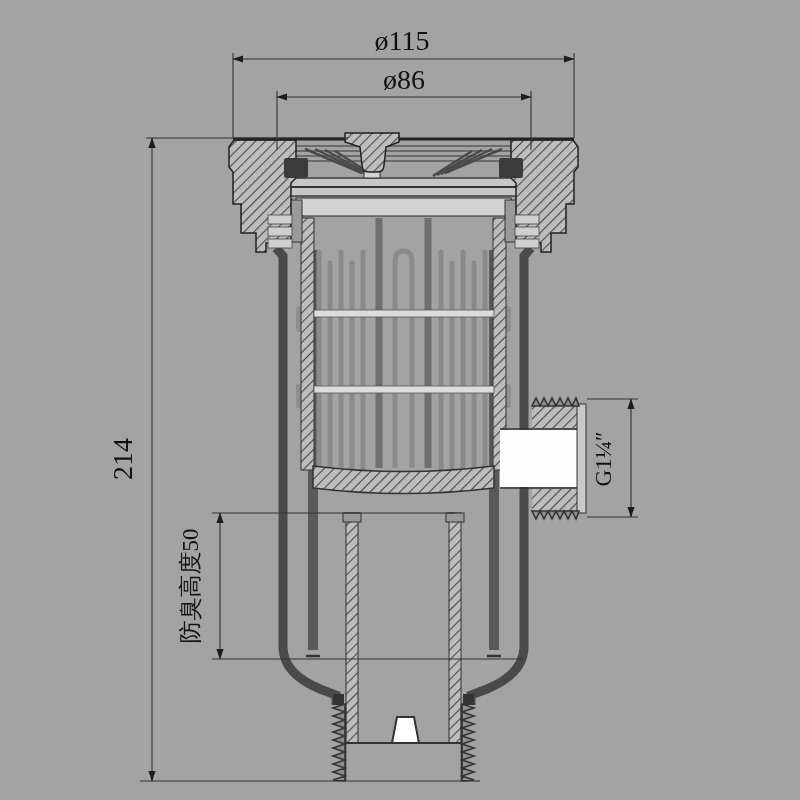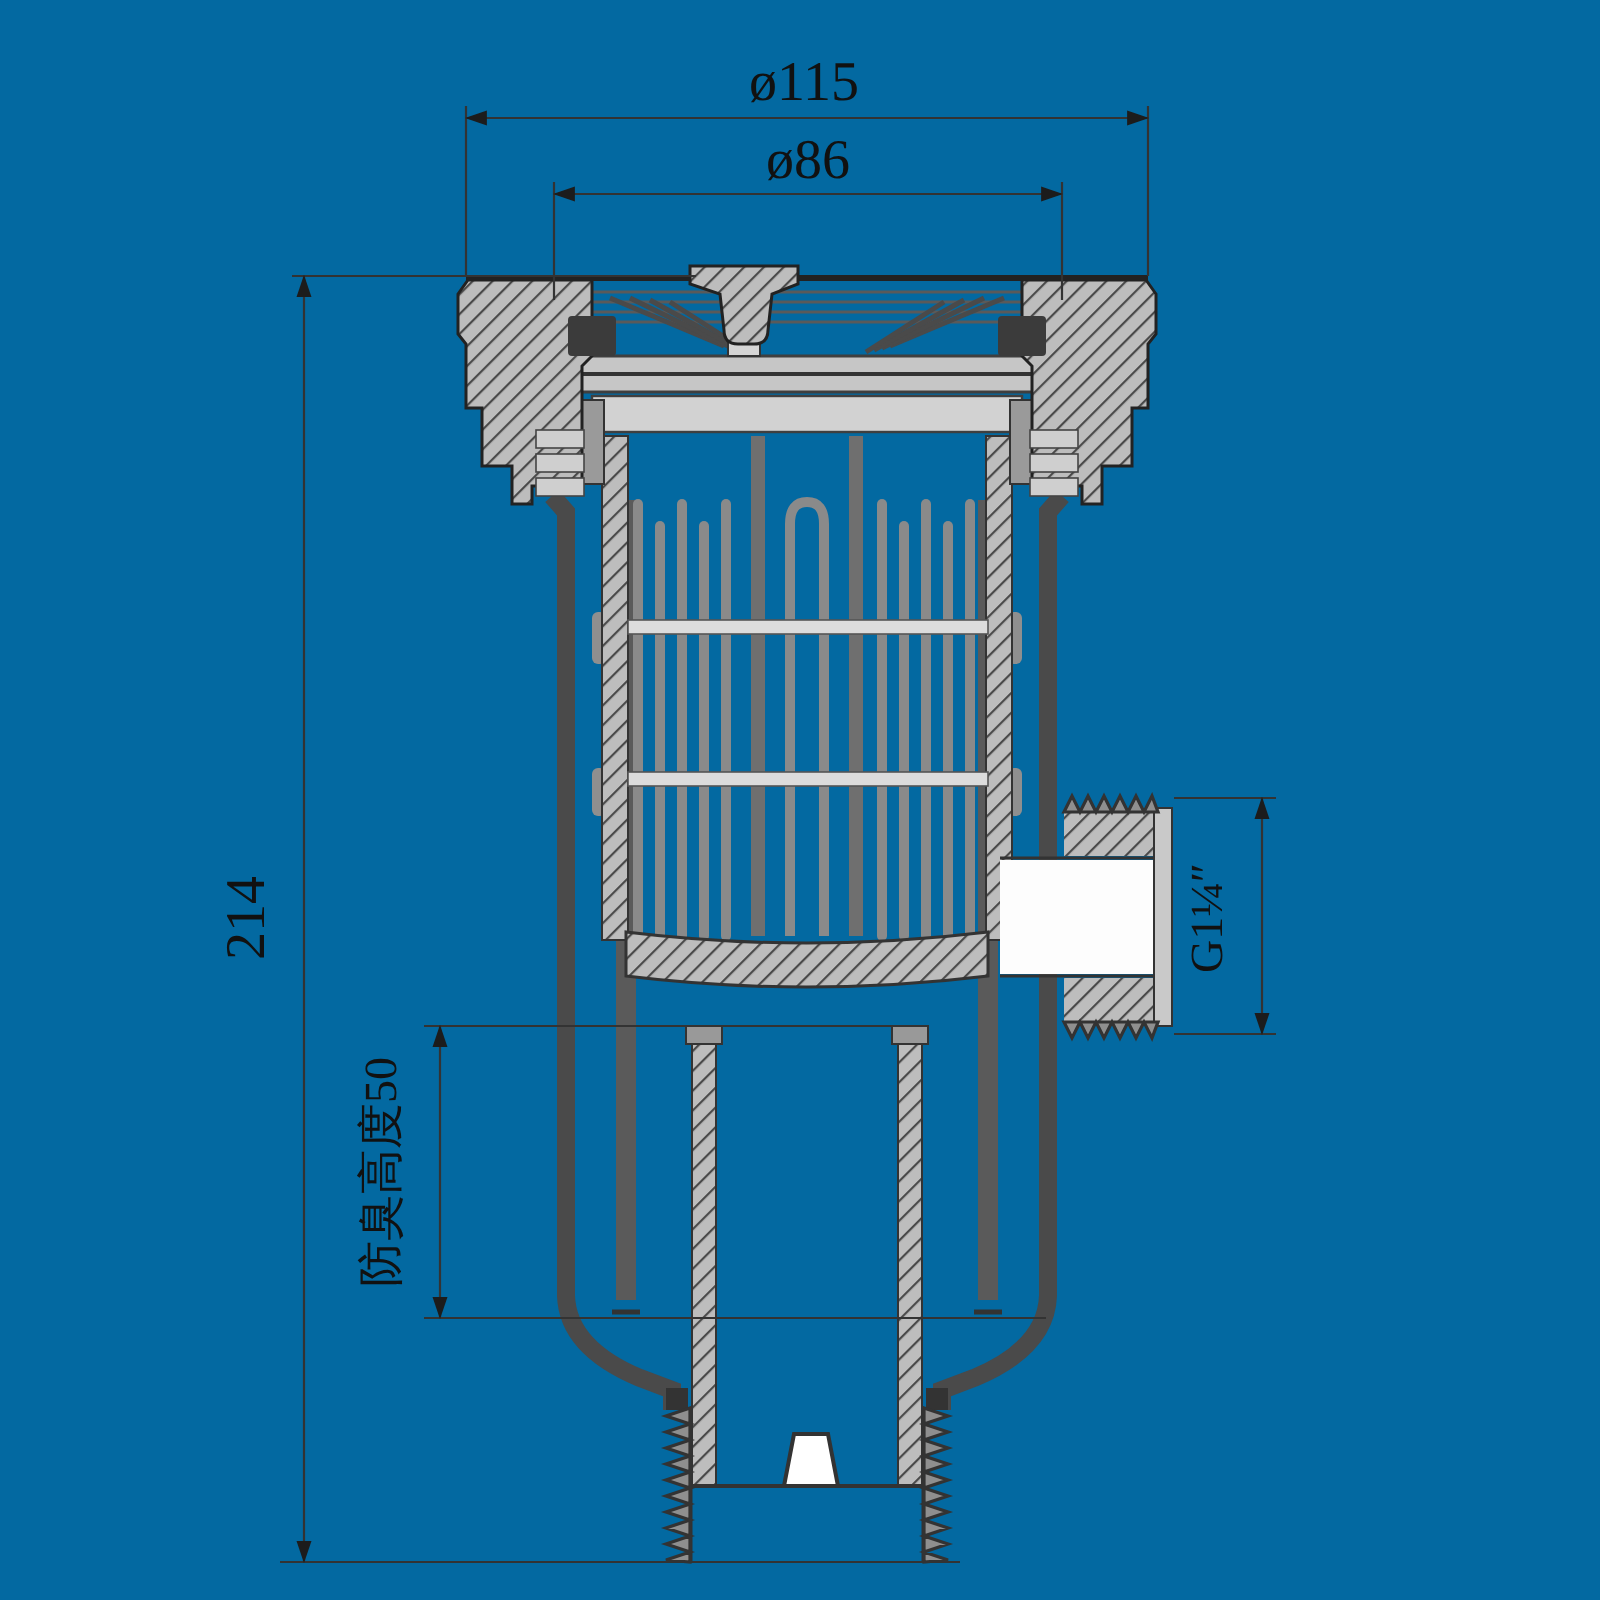--- a/index.html
+++ b/index.html
@@ -1,17 +1,17 @@
 <!DOCTYPE html>
 <html><head>
 <meta charset="utf-8">
 <style>
   html,body{margin:0;padding:0;background:#ffffff;}
   .canvas{
-    position:relative;width:800px;height:800px;background:#0369a1;
+    position:relative;width:800px;height:800px;background:#a3a3a3;
     font-family:"Liberation Serif","DejaVu Serif",serif;
   }
   svg{display:block}
   .dimtxt{fill:#111;font-family:"Liberation Serif","DejaVu Serif",serif;}
 </style>
 </head>
 <body>
 
 <div class="canvas">
 <svg viewBox="0 0 800 800" width="800" height="800">

